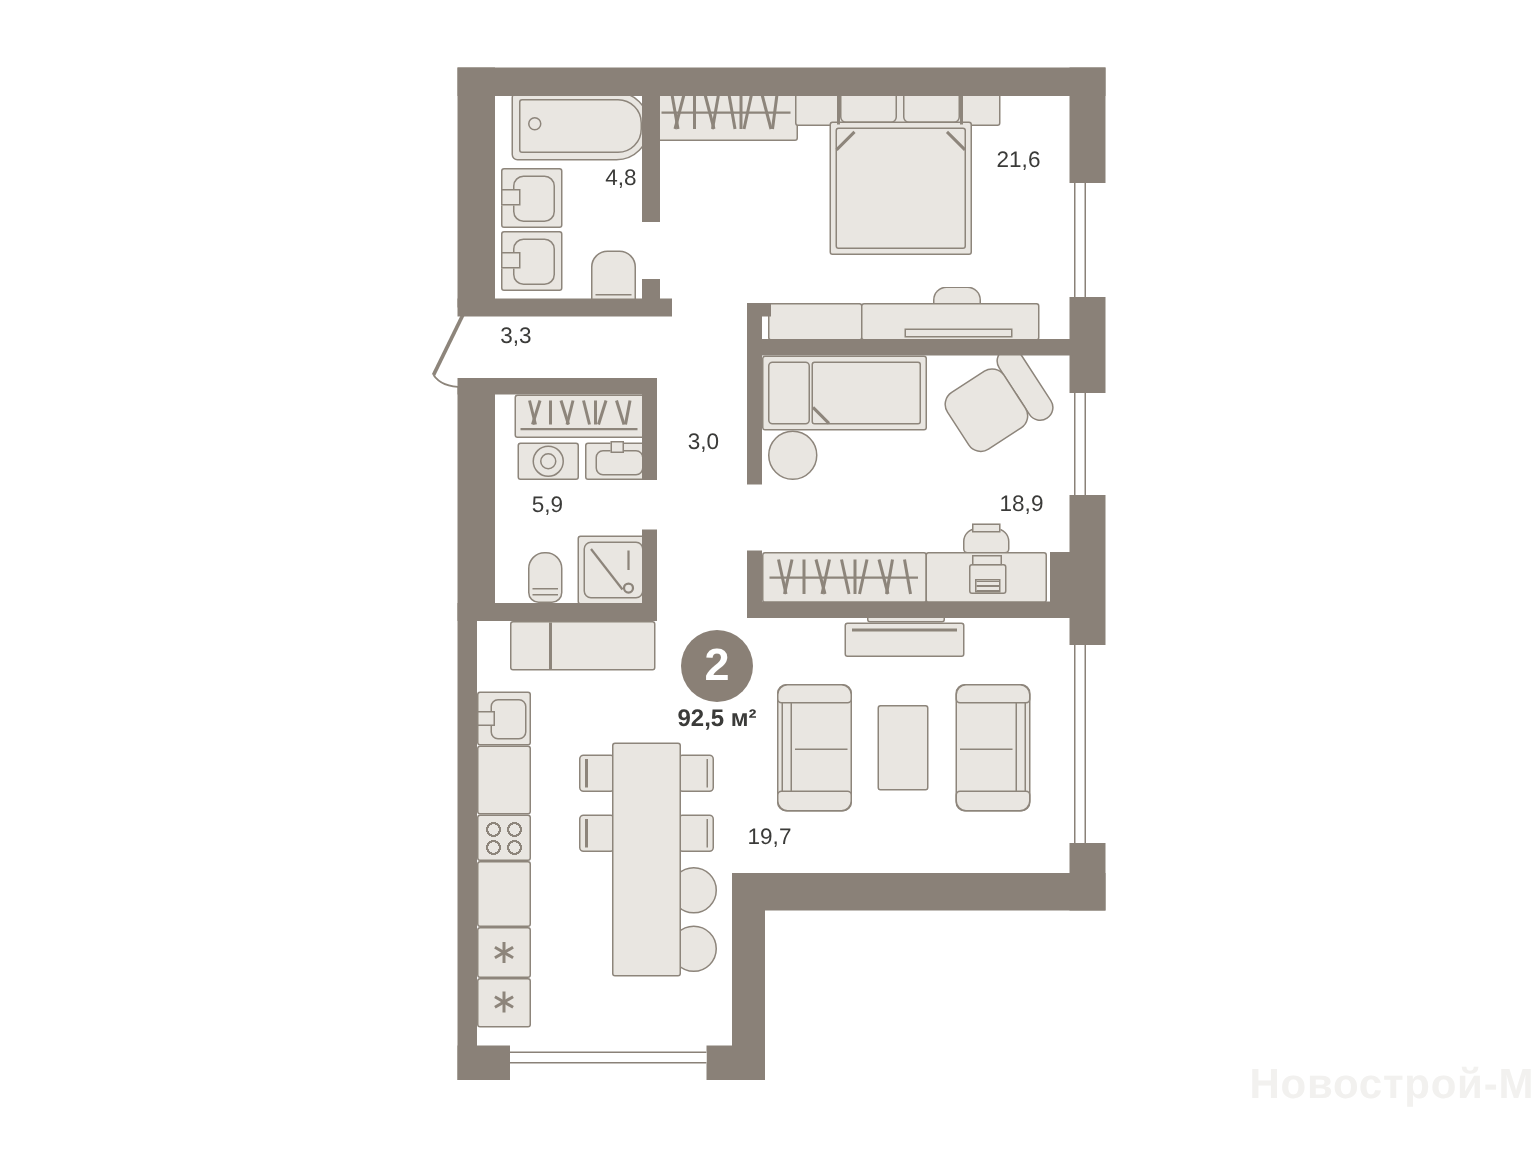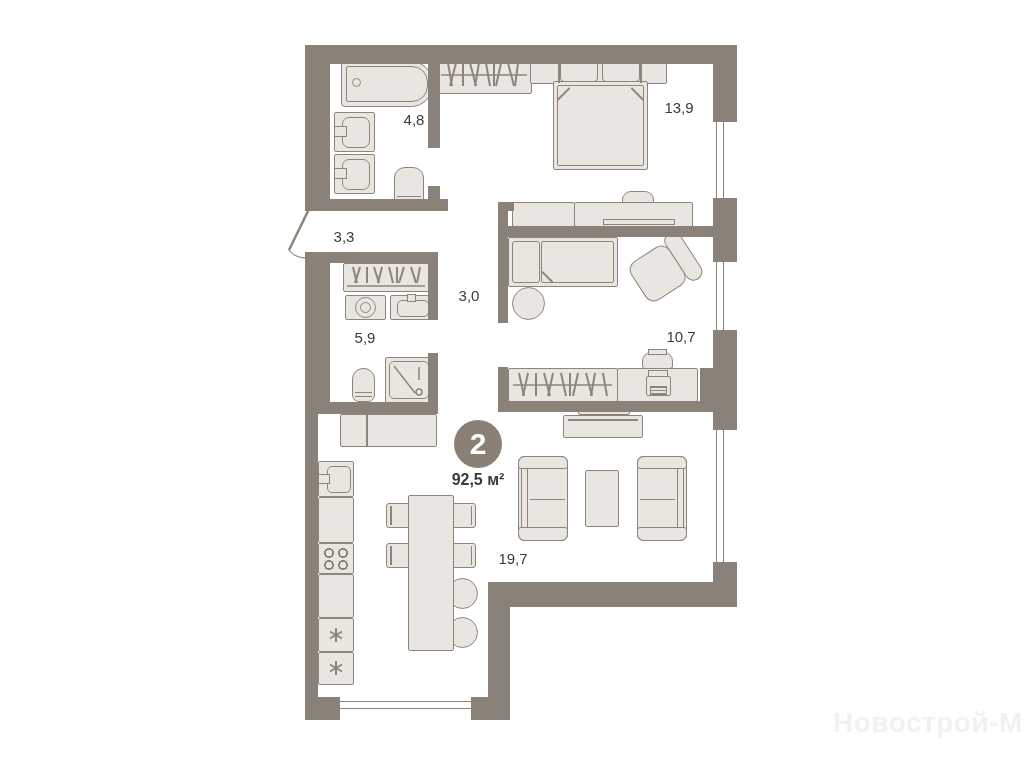--- a/index.html
+++ b/index.html
@@ -242,25 +242,25 @@
   <div class="win-v" style="left:716px;top:262px;width:8px;height:68px"></div>
   <div class="win-v" style="left:716px;top:430px;width:8px;height:132px"></div>
   <div class="win-h" style="left:340px;top:701px;width:131px;height:8px"></div>
 
   <svg class="doorsvg" style="left:281px;top:200px" width="36" height="64" viewBox="0 0 36 64">
     <line x1="30" y1="5" x2="8" y2="50" stroke="#8d857b" stroke-width="2.5"></line>
     <path d="M8,50 Q14,59 31,58" stroke="#8d857b" stroke-width="1.2" fill="none"></path>
   </svg>
 
   <div class="lbl" style="left:414px;top:119px">4,8</div>
-  <div class="lbl" style="left:344px;top:236px">3,3</div>
+  <div class="lbl" style="left:344px;top:224px">3,3</div>
   <div class="lbl" style="left:365px;top:337px">5,9</div>
   <div class="lbl" style="left:469px;top:295px">3,0</div>
-  <div class="lbl" style="left:679px;top:107px">13,9</div>
-  <div class="lbl" style="left:681px;top:336px">10,7</div>
+  <div class="lbl" style="left:679px;top:107px">21,6</div>
+  <div class="lbl" style="left:681px;top:336px">18,9</div>
   <div class="lbl" style="left:513px;top:558px">19,7</div>
 
   <div class="badge">
     <span>2</span>
   </div>
   <div class="total">92,5 м²</div>
 
   <div class="watermark">Новострой-М</div>
 
 </div>

